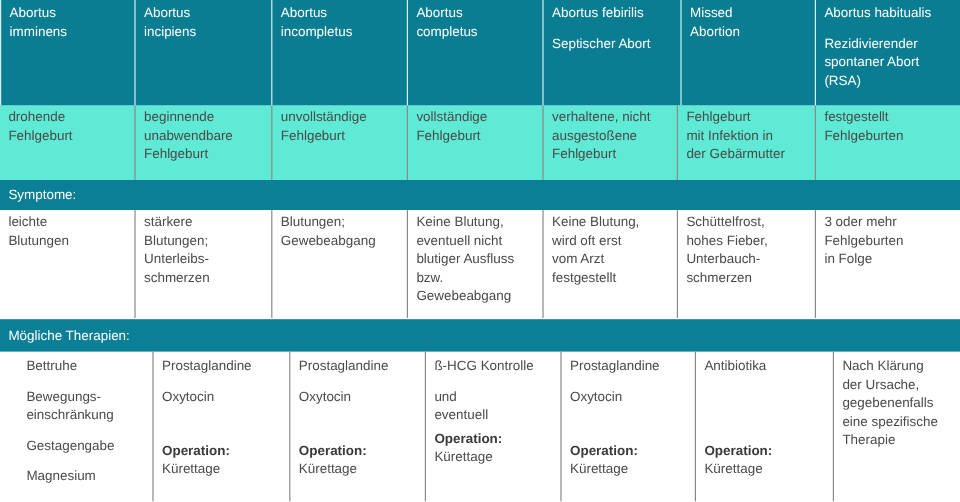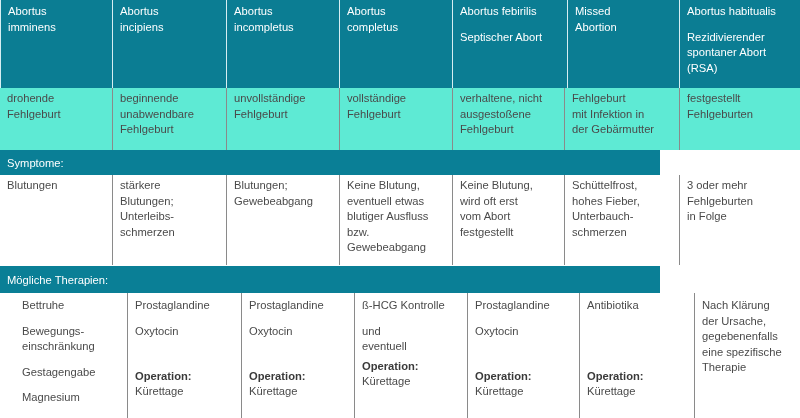--- a/index.html
+++ b/index.html
@@ -4,21 +4,21 @@
 <style>
   html, body { margin:0; padding:0; background:#ffffff; }
   body { width:800px; height:418px; overflow:hidden; font-family:"Liberation Sans", sans-serif; }
   .tbl { position:relative; width:800px; height:418px; }
   .row { position:absolute; left:0; width:800px; display:flex; }
   .cell { box-sizing:border-box; padding:3px 7px; font-size:11.2px; line-height:15.5px; color:#4a4a4a; border-left:1px solid #8a8a8a; overflow:hidden; }
   .cell:first-child { border-left:none; }
   .hdr { top:0; height:88px; background:#0b7d93; }
   .hdr .cell { color:#ffffff; border-left:1px solid #d6eef2; padding-top:4px; }
   .r1 { top:88px; height:62px; background:#5eead4; }
-  .band { left:0; width:660px; background:#0a7f96; color:#fff; font-size:11.2px; padding:0 7px; box-sizing:border-box; display:flex; align-items:center; position:absolute; }
+  .band { left:0; width:800px; background:#0a7f96; color:#fff; font-size:11.2px; padding:0 7px; box-sizing:border-box; display:flex; align-items:center; position:absolute; }
   .b1 { top:150px; height:25px; }
   .r2 { top:175px; height:90px; }
   .b2 { top:266px; height:27px; }
   .r3 { top:293px; height:125px;margin-left:15px; }
   .c0{width:112px}.c1{width:114px}.c2{width:113px}.c3{width:113px}.c4{width:112px}.c5{width:115px}.c6{width:121px}
   .line { display:block; }
   .bold { font-weight:bold; color:#3a3a3a; }
   .gap { display:block; height:10px; }
   .r3 .cell { padding-top:5px; line-height:15.5px; }
 </style>
@@ -93,43 +93,44 @@
     <div class="cell c6">
       <span class="line">festgestellt</span>
       <span class="line">Fehlgeburten</span>
     </div>
   </div>
 
   <div class="band b1">Symptome:</div>
 
   <div class="row r2">
     <div class="cell c0">
+      <span class="line">leichte</span>
       <span class="line">Blutungen</span>
     </div>
     <div class="cell c1">
       <span class="line">stärkere</span>
       <span class="line">Blutungen;</span>
       <span class="line">Unterleibs-</span>
       <span class="line">schmerzen</span>
     </div>
     <div class="cell c2">
       <span class="line">Blutungen;</span>
       <span class="line">Gewebeabgang</span>
     </div>
     <div class="cell c3">
       <span class="line">Keine Blutung,</span>
-      <span class="line">eventuell etwas</span>
+      <span class="line">eventuell nicht</span>
       <span class="line">blutiger Ausfluss</span>
       <span class="line">bzw.</span>
       <span class="line">Gewebeabgang</span>
     </div>
     <div class="cell c4">
       <span class="line">Keine Blutung,</span>
       <span class="line">wird oft erst</span>
-      <span class="line">vom Abort</span>
+      <span class="line">vom Arzt</span>
       <span class="line">festgestellt</span>
     </div>
     <div class="cell c5">
       <span class="line">Schüttelfrost,</span>
       <span class="line">hohes Fieber,</span>
       <span class="line">Unterbauch-</span>
       <span class="line">schmerzen</span>
     </div>
     <div class="cell c6">
       <span class="line">3 oder mehr</span>

